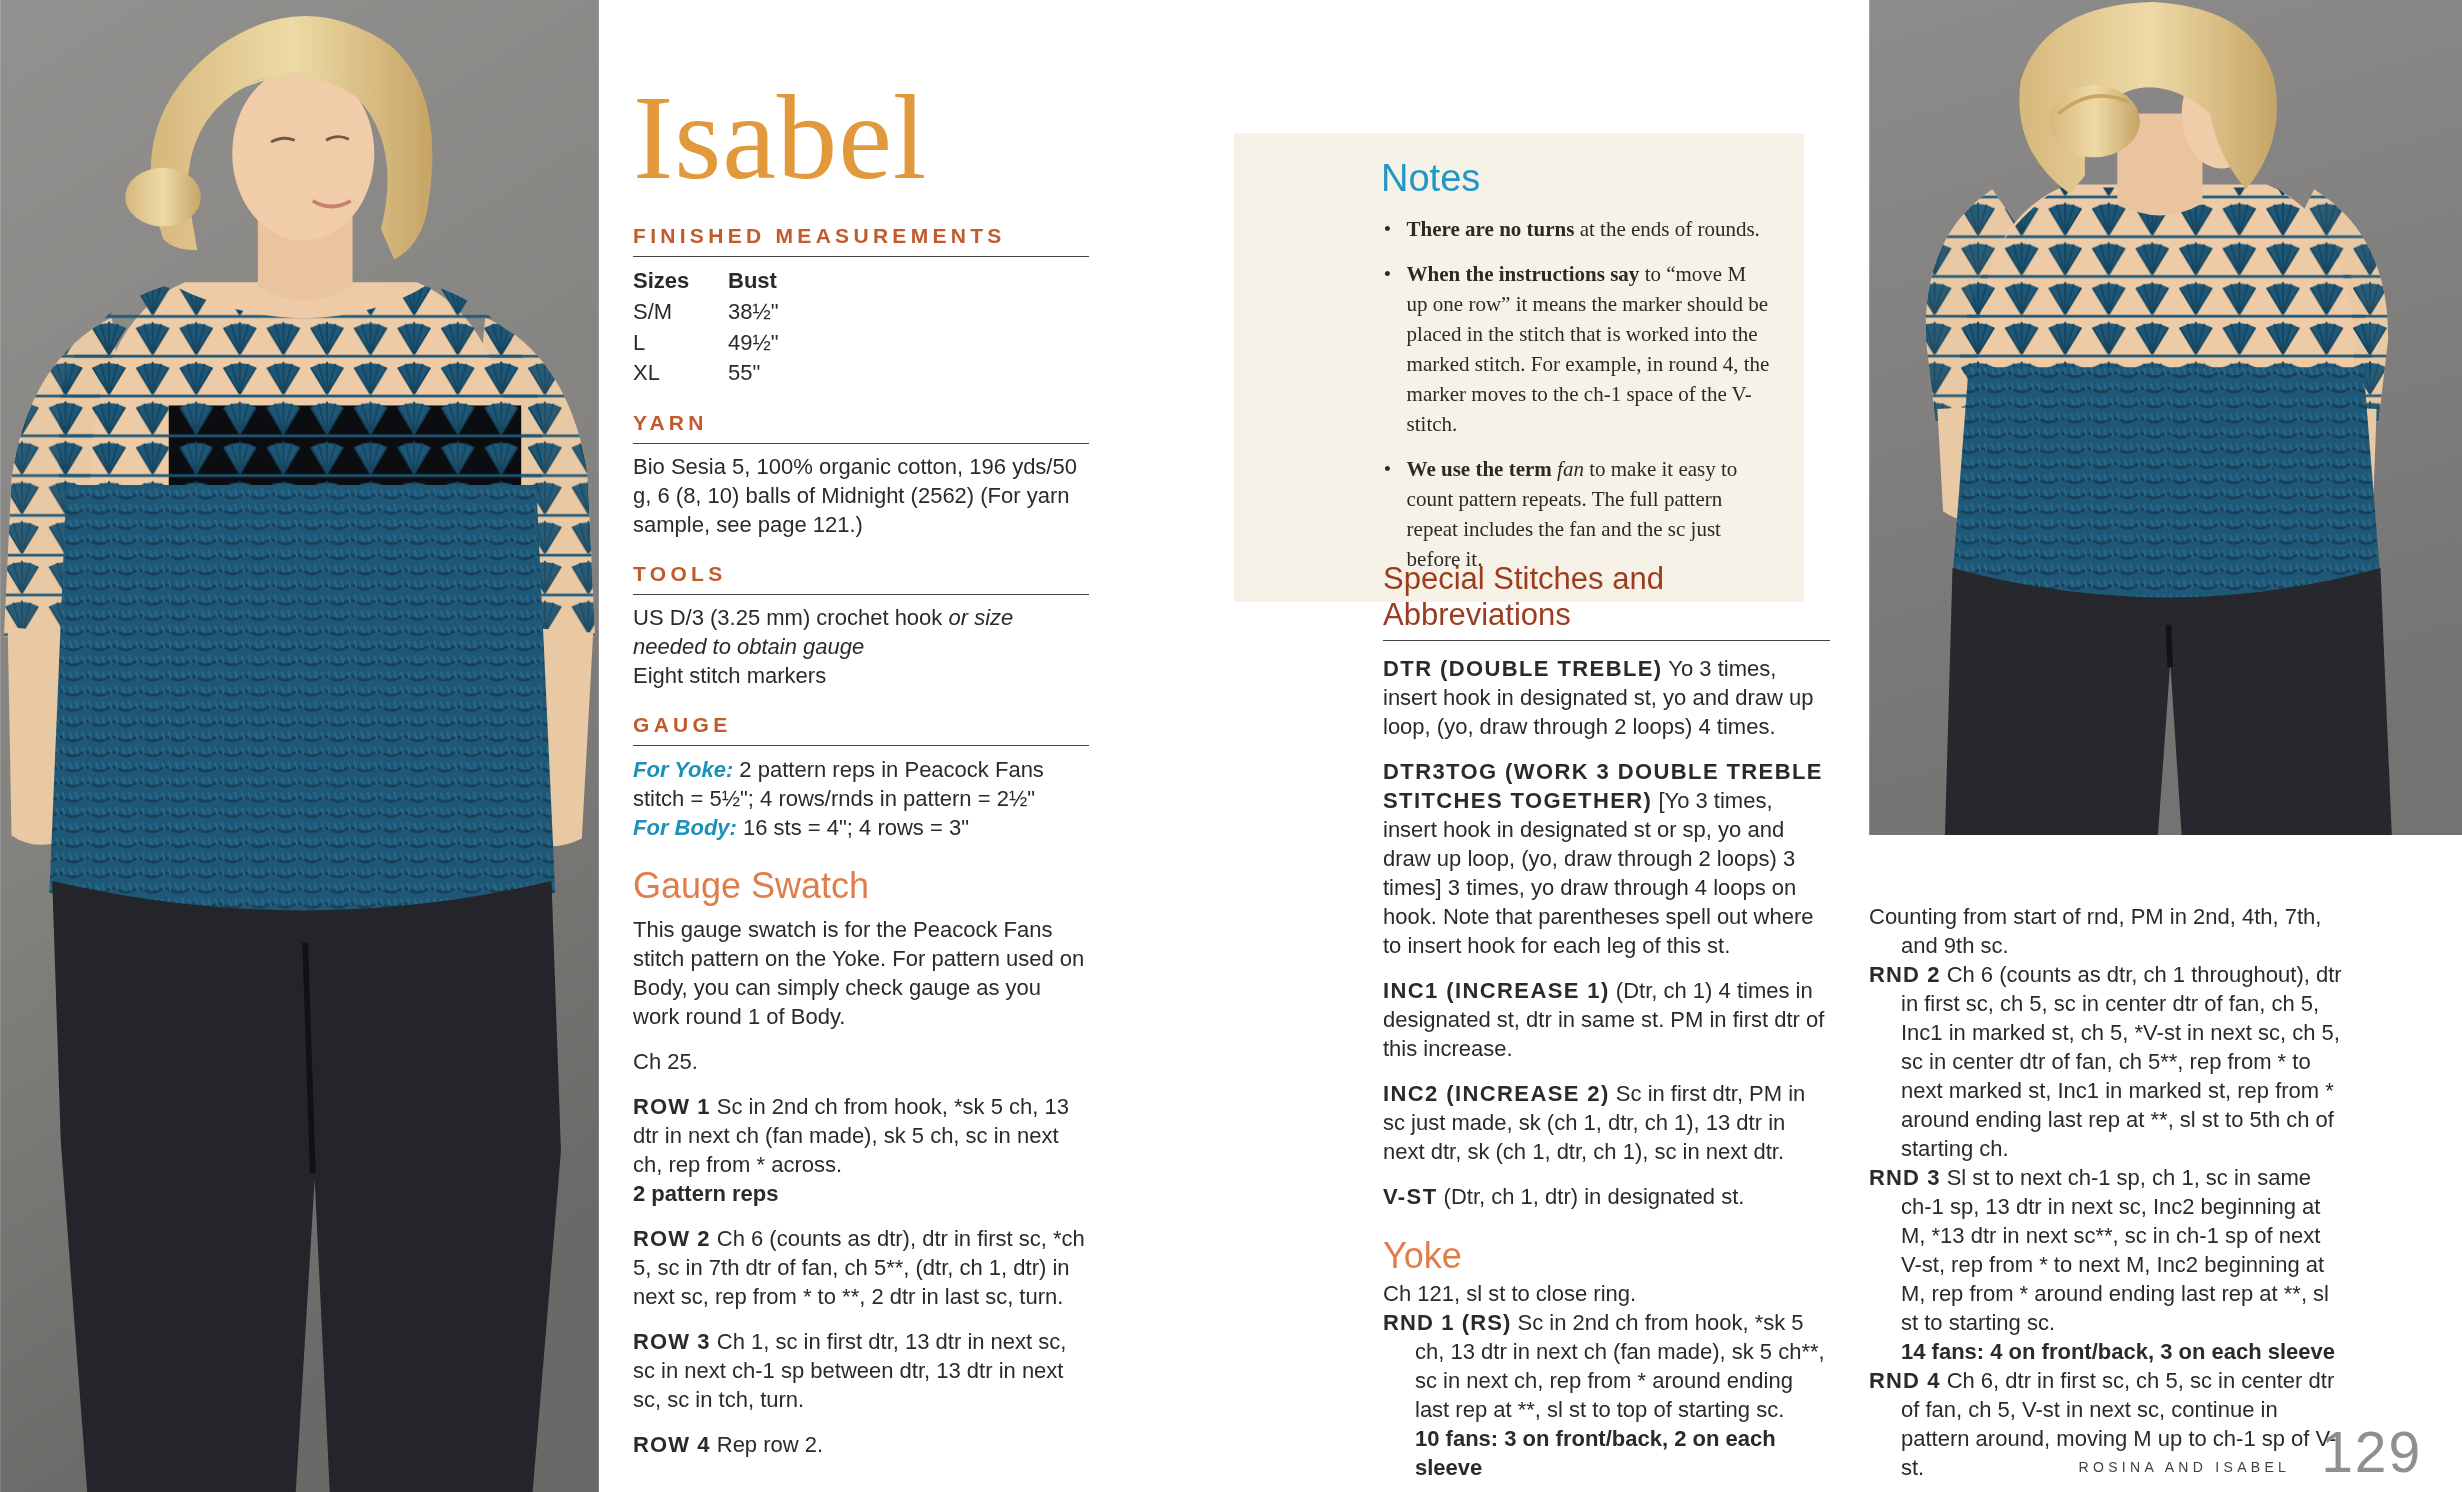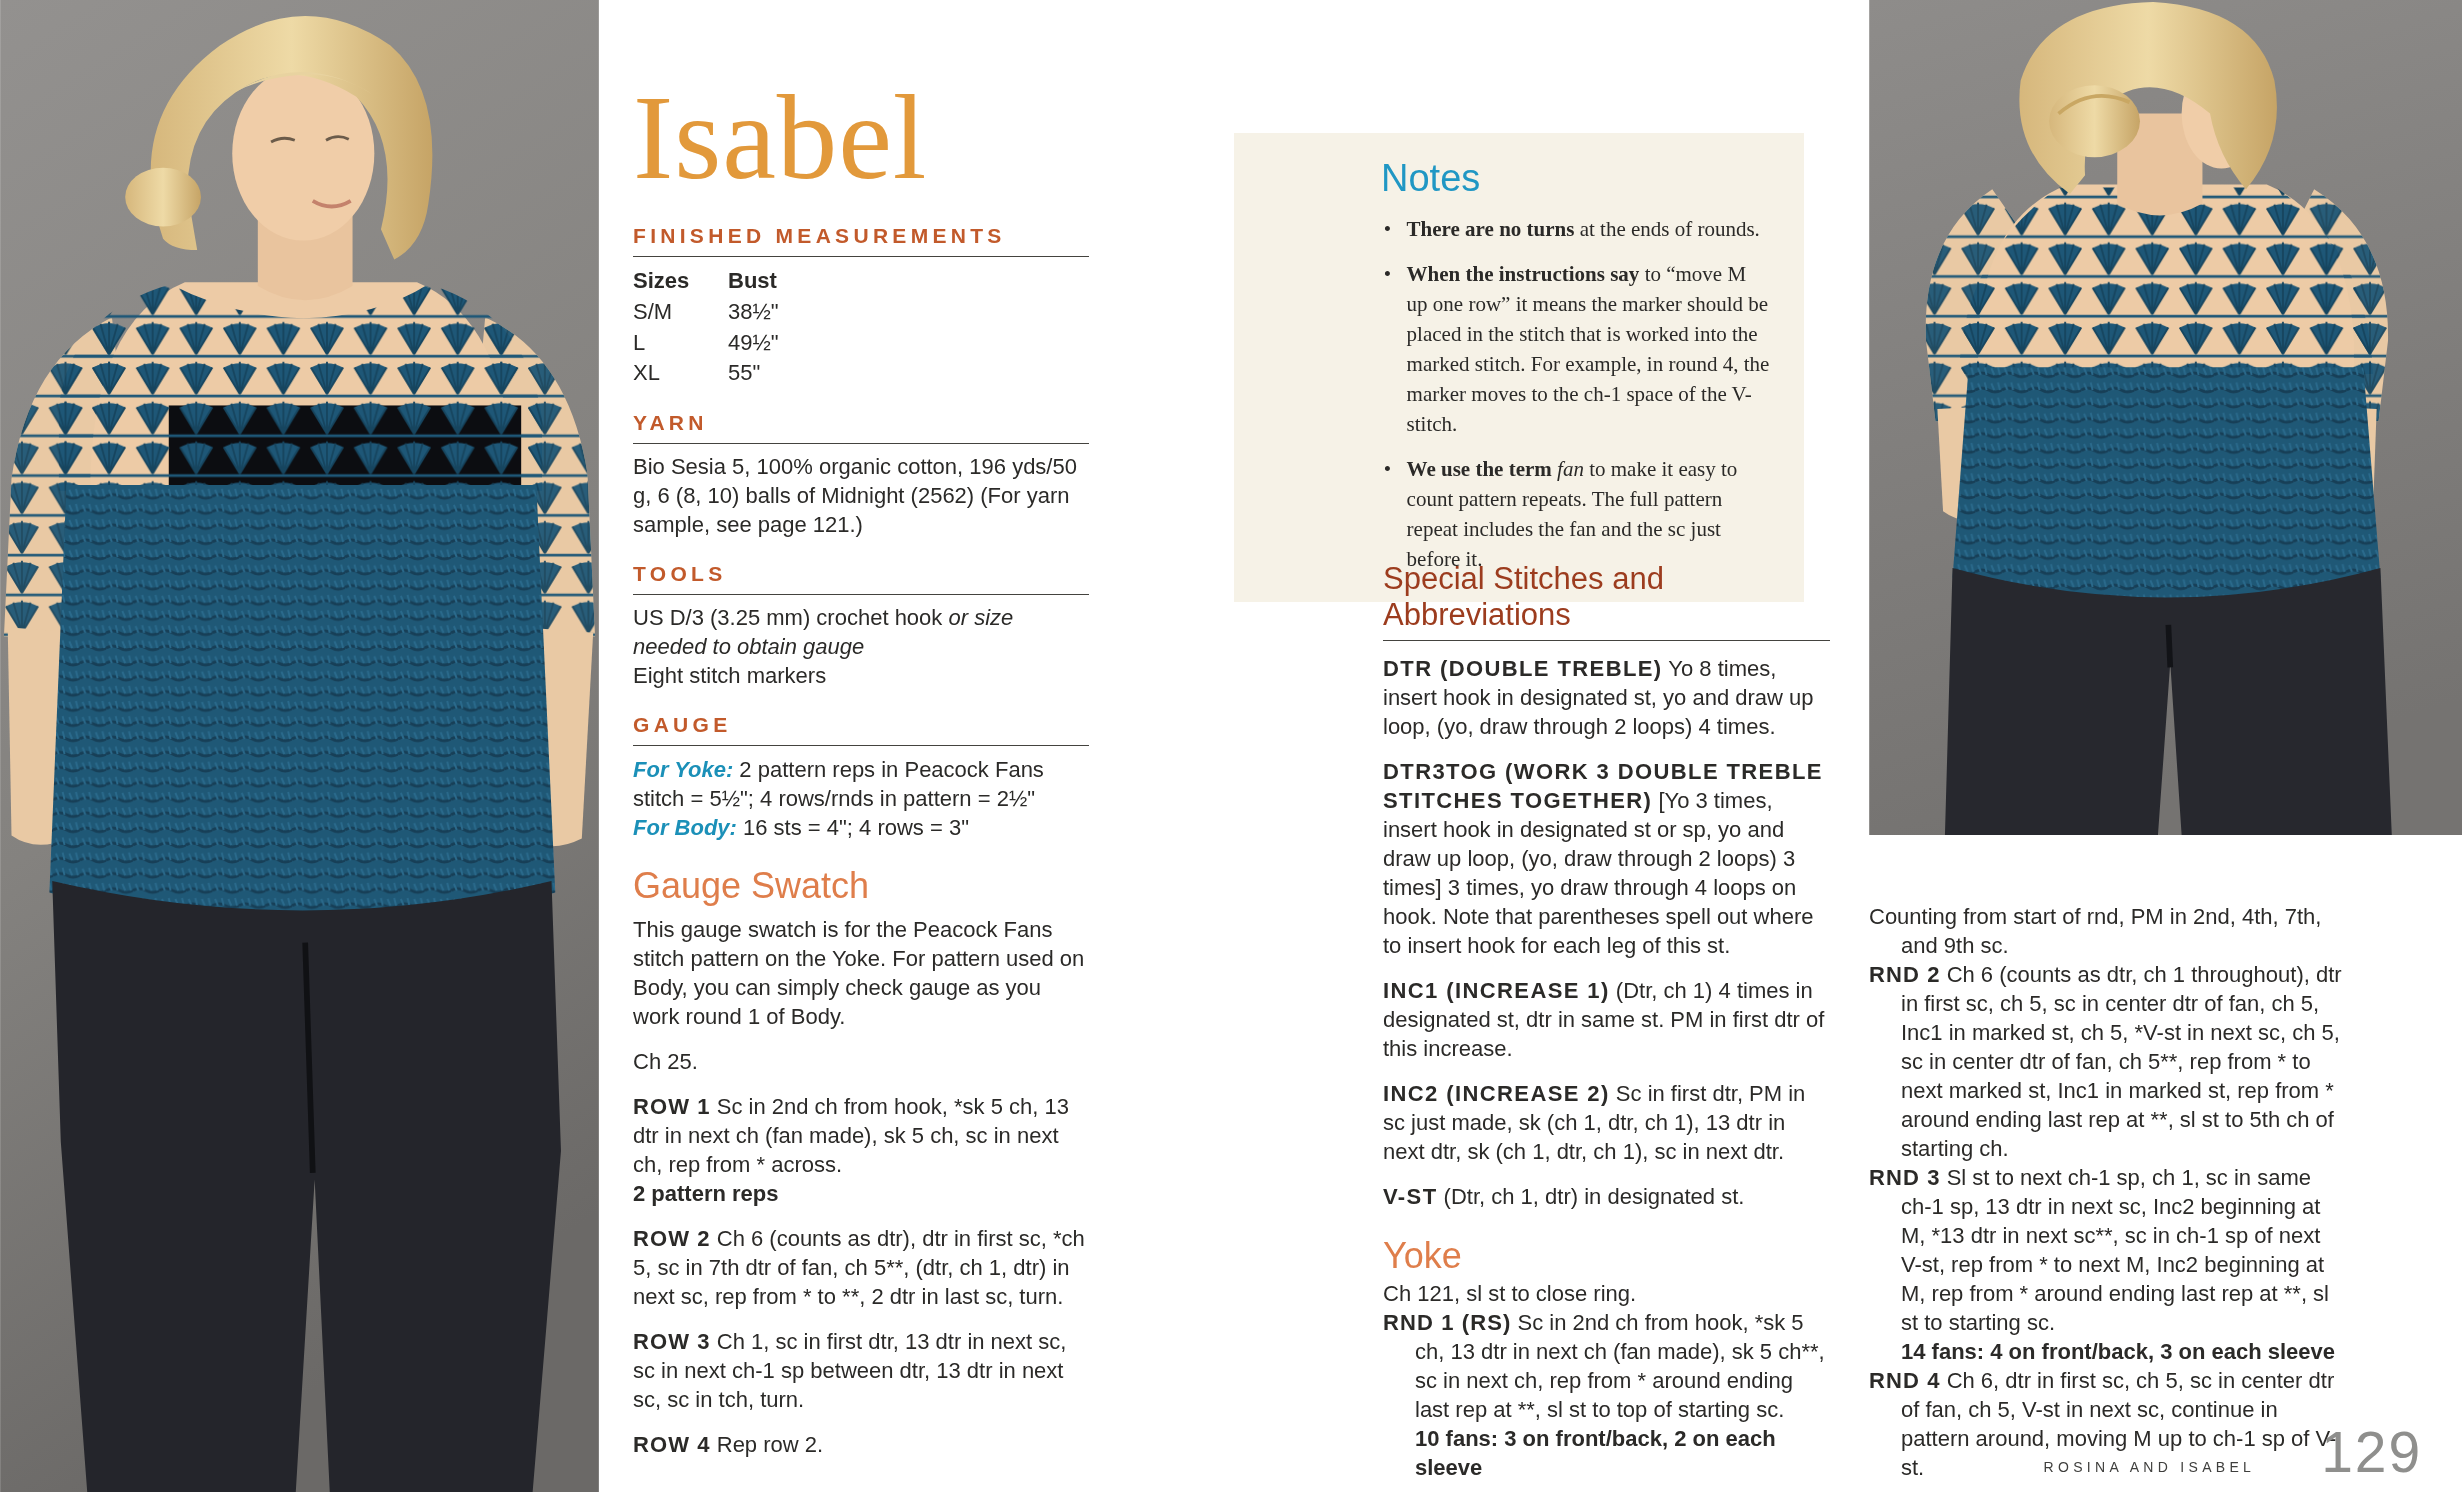--- a/index.html
+++ b/index.html
@@ -44,21 +44,21 @@
              background:var(--c-notes-bg,#F6F2E7);padding:24.6px 34px 28px 147px;}
   .notes-head{font-size:38px;font-weight:400;color:var(--c-notes-blue,#2097C4);margin:0 0 15px 0;line-height:1.1;}
   .bullet{position:relative;padding-left:25.6px;font-size:21px;line-height:30px;margin:0 0 15px 0;font-family:Liberation Serif, serif;}
   .bullet:last-child{margin-bottom:0;}
   .bullet::before{content:"\2022";position:absolute;left:2.8px;top:0;}
 
   .special-head{font-size:31px;font-weight:400;color:var(--c-special-heading-rust,#9C3C1E);
                 margin:0;line-height:1.15;}
   .stitch{font-weight:700;letter-spacing:1.4px;}
 
-  #footer{position:absolute;top:1424px;right:40px;display:flex;align-items:baseline;gap:66px;}
+  #footer{position:absolute;top:1424px;right:40px;display:flex;align-items:baseline;gap:31px;}
   .chapter{font-size:14px;font-weight:400;letter-spacing:4.3px;color:var(--c-footer-text,#3F3F3D);}
   .pagenum{font-size:57px;font-weight:300;color:var(--c-page-number-gray,#8F8F8D);letter-spacing:1.9px;line-height:1;}
 </style>
 </head>
 <body>
 
 <div class="page">
 
   <div class="photo" id="photo-front">
     <svg width="599" height="1493" viewBox="0 0 632 1576">
@@ -244,21 +244,21 @@
     <div class="bullet"><span class="b">There are no turns</span><span> at the ends of rounds.</span></div>
     <div class="bullet"><span class="b">When the instructions say</span><span> to “move M up one row” it means the marker should be placed in the stitch that is worked into the marked stitch. For example, in round 4, the marker moves to the ch-1 space of the V-stitch.</span></div>
     <div class="bullet"><span class="b">We use the term</span><span class="i"> fan</span><span> to make it easy to count pattern repeats. The full pattern repeat includes the fan and the sc just before it.</span></div>
   </div>
 
   <div class="col" id="col2">
     <h2 class="special-head">Special Stitches and Abbreviations</h2>
     <hr class="rule">
 
     <div class="body-text para" style="margin-top:13.3px">
-      <b class="stitch">DTR (DOUBLE TREBLE)</b><span> Yo 8 times, insert hook in designated st, yo and draw up loop, (yo, draw through 2 loops) 4 times.</span>
+      <b class="stitch">DTR (DOUBLE TREBLE)</b><span> Yo 3 times, insert hook in designated st, yo and draw up loop, (yo, draw through 2 loops) 4 times.</span>
     </div>
     <div class="body-text para">
       <b class="stitch">DTR3TOG (WORK 3 DOUBLE TREBLE STITCHES TOGETHER)</b><span> [Yo 3 times, insert hook in designated st or sp, yo and draw up loop, (yo, draw through 2 loops) 3 times] 3 times, yo draw through 4 loops on hook. Note that parentheses spell out where to insert hook for each leg of this st.</span>
     </div>
     <div class="body-text para">
       <b class="stitch">INC1 (INCREASE 1)</b><span> (Dtr, ch 1) 4 times in designated st, dtr in same st. PM in first dtr of this increase.</span>
     </div>
     <div class="body-text para">
       <b class="stitch">INC2 (INCREASE 2)</b><span> Sc in first dtr, PM in sc just made, sk (ch 1, dtr, ch 1), 13 dtr in next dtr, sk (ch 1, dtr, ch 1), sc in next dtr.</span>
     </div>

